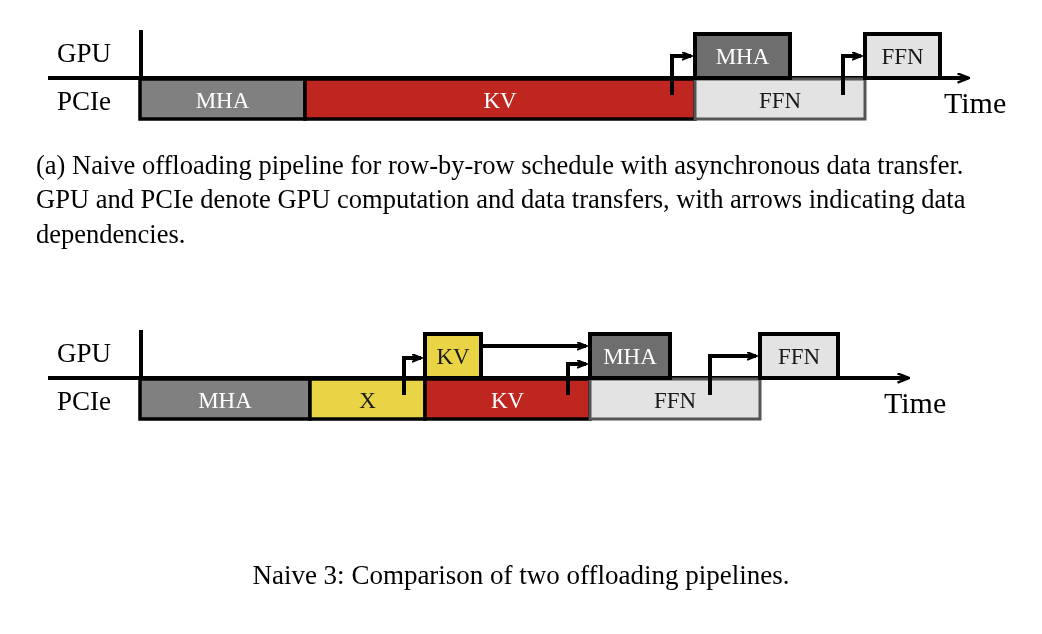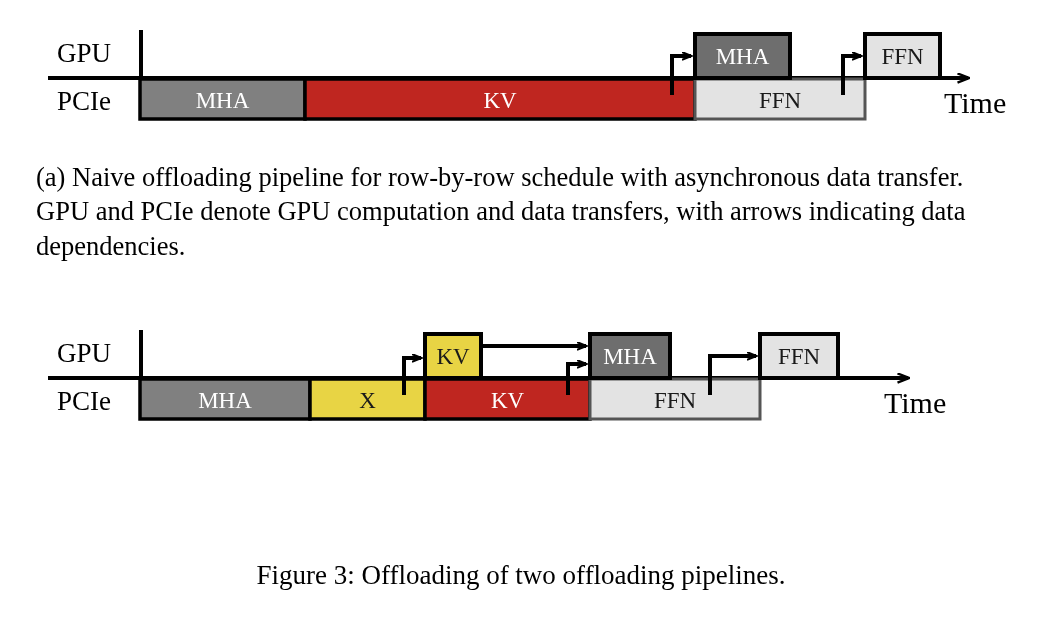--- a/index.html
+++ b/index.html
@@ -67,21 +67,21 @@
   .caption {
     position: absolute;
     font-family: "Liberation Serif", "DejaVu Serif", serif;
     font-size: 26.5px;
     line-height: 1.30;
     color: #000000;
     text-align: left;
   }
   #caption-a {
     left: 36px;
-    top: 160px;
+    top: 148px;
     width: 980px;
   }
   #caption-b {
     left: 36px;
     top: 452px;
     width: 930px;
   }
   #figure-caption {
     position: absolute;
     left: 0;
@@ -188,15 +188,15 @@
       <path class="dep-arrow" d="M404,95 L404,58 L421,58" stroke-width="4" marker-end="url(#ah-b)"></path>
       <path class="dep-arrow" d="M481,46 L586,46" stroke-width="4" marker-end="url(#ah-b)"></path>
       <path class="dep-arrow" d="M568,95 L568,64 L586,64" stroke-width="4" marker-end="url(#ah-b)"></path>
       <path class="dep-arrow" d="M710,95 L710,56 L756,56" stroke-width="4" marker-end="url(#ah-b)"></path>
 
       <text class="axis-label" x="884" y="113">Time</text>
     </svg>
   </div>
 
 
-  <div id="figure-caption">Figure 3: Offloading of two offloading pipelines.</div>
+  <div id="figure-caption">Naive 3: Comparison of two offloading pipelines.</div>
 
 </div>
 
 </body></html>

